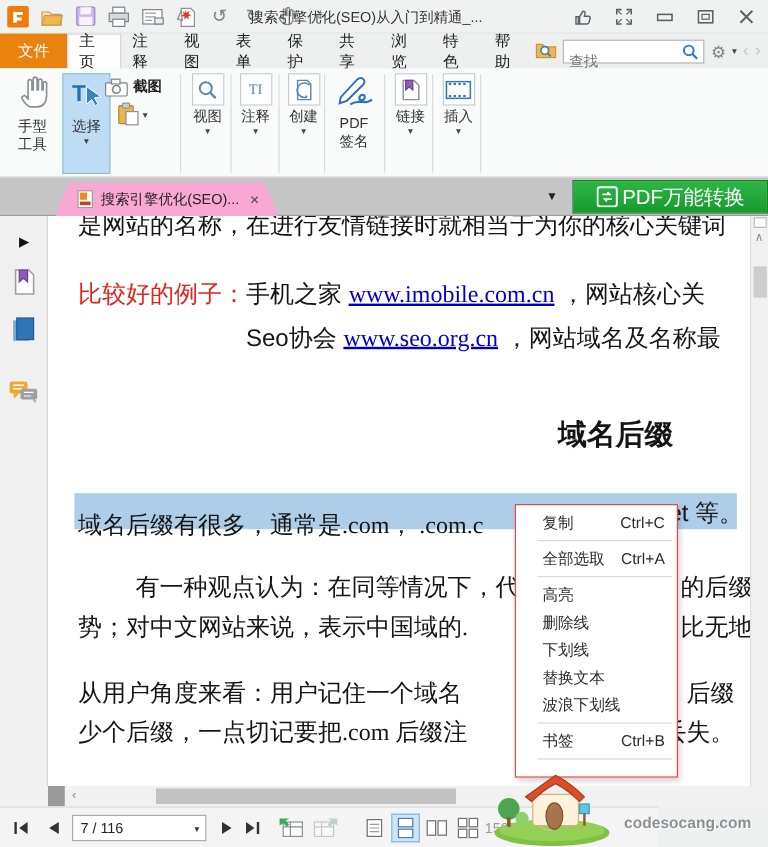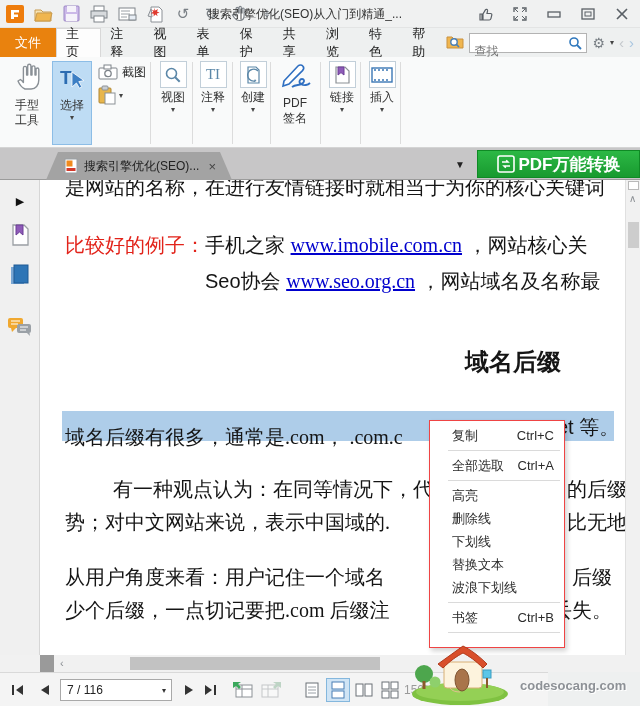--- a/index.html
+++ b/index.html
@@ -34,27 +34,27 @@
   .bigbtn{position:absolute;top:4px;display:flex;flex-direction:column;align-items:center;width:40px;}
   .bigbtn .blabel{font-size:12px;color:#333;text-align:center;line-height:1.25;margin-top:2px;white-space:nowrap;}
   .caret{font-size:8px;color:#444;line-height:1;margin-top:1px;}
   .iconbox{width:27px;height:27px;border:1px solid #c2cfd9;background:#fff;display:flex;align-items:center;justify-content:center;}
   .grouplabel{position:absolute;top:131px;font-size:12px;color:#6c6c6c;}
   .sel-btn{background:#bedcf4;border:1px solid #8cbde6;}
   .ribbon-collapse{position:absolute;right:14px;top:128px;color:#9aa0a5;font-size:11px;}
 
   
   .doctabs{position:absolute;left:0;top:148px;width:640px;height:32px;background:#c7c6c7;border-bottom:1px solid #9b9b9b;}
-  .dtab{position:absolute;left:46px;top:4px;width:186px;height:28px;background:#a3a3a3;
+  .dtab{position:absolute;left:46px;top:4px;width:186px;height:28px;background:#f9a8d4;
         clip-path:polygon(12px 0,174px 0,186px 28px,0 28px);
         display:flex;align-items:center;gap:6px;padding:0 16px 0 18px;font-size:12px;color:#222;}
   .dtab .tname{white-space:nowrap;overflow:hidden;flex:1;}
   .tab-list-arrow{position:absolute;left:455px;top:11px;font-size:10px;color:#222;}
   .convert-btn{position:absolute;left:477px;top:2px;width:163px;height:28px;background:linear-gradient(#2cb845,#189a2f);
-               display:flex;align-items:center;justify-content:center;gap:4px;color:#fff;font-size:17px;font-weight:bold;
+               display:flex;align-items:center;justify-content:center;gap:4px;color:#fff;font-size:17px;font-weight:normal;
                border:1px solid #0f8a25;}
 
   
   .main{position:absolute;left:0;top:180px;width:640px;height:492px;background:#f1f1f1;}
   .sidepanel{position:absolute;left:0;top:0;width:40px;height:475px;background:#f0f0f0;border-right:1px solid #d6d6d6;}
   .sideitem{width:40px;height:34px;display:flex;align-items:center;justify-content:center;}
   .docarea{position:absolute;left:40px;top:0;width:585px;height:475px;background:#fff;overflow:hidden;}
   .doctext{position:absolute;font-family:"Liberation Serif","DejaVu Serif",serif;font-size:20px;color:#151515;white-space:nowrap;}
   .red{color:#e2231a;}
   .doclink{color:#0000cd;text-decoration:underline;font-family:"Liberation Serif","DejaVu Serif",serif;}
@@ -231,21 +231,21 @@
       <span style="margin-top:3px;">
         <svg width="28" height="28">
             <text x="2" y="19" font-size="19" font-family="serif" fill="#2b6cb2" font-weight="bold">T</text>
             <path d="M14 7v15l4.4-4 3 5.2 2.4-1.4-3-5.2 5.2-1z" fill="#3d7fc4" stroke="#fff" stroke-width="0.8"></path>
           </svg>
       </span>
       <span class="blabel">选择</span>
       <span class="caret">▾</span>
     </div>
 
-    <div class="abs" style="left:98px;top:7px;display:flex;align-items:flex-start;gap:4px;">
+    <div class="abs" style="left:87px;top:7px;display:flex;align-items:flex-end;gap:4px;font-weight:bold;">
       <svg width="20" height="16">
           <rect x="1" y="4" width="18" height="11" rx="1" fill="#fff" stroke="#7e848a"></rect>
           <rect x="6" y="1" width="7" height="4" fill="#fff" stroke="#7e848a"></rect>
           <circle cx="10" cy="9.5" r="3.2" fill="none" stroke="#7e848a" stroke-width="1.3"></circle>
         </svg>
       <span style="font-size:12px;">截图</span>
     </div>
     <div class="abs" style="left:98px;top:28px;display:flex;align-items:center;gap:3px;">
       <svg width="18" height="20">
           <rect x="1" y="3" width="12" height="15" rx="1" fill="#e8b64c" stroke="#b08735"></rect>
@@ -264,21 +264,21 @@
             <circle cx="8.5" cy="8.5" r="5" fill="none" stroke="#5b87a8" stroke-width="1.6"></circle>
             <path d="M12.2 12.2l4.5 4.5" stroke="#5b87a8" stroke-width="2"></path>
           </svg>
       </span>
       <span class="blabel">视图</span>
       <span class="caret">▾</span>
     </div>
     <div class="rsep" style="left:192px;"></div>
 
     <div class="bigbtn" style="left:193px;">
-      <span class="iconbox" style="font-family:'Liberation Serif',serif;font-size:15px;color:#5b87a8;">TI</span>
+      <span class="iconbox" style="font-family:'Liberation Serif',serif;font-size:12px;color:#5b87a8;">TI</span>
       <span class="blabel">注释</span>
       <span class="caret">▾</span>
     </div>
     <div class="rsep" style="left:232px;"></div>
 
     <div class="bigbtn" style="left:233px;">
       <span class="iconbox">
         <svg width="20" height="20">
             <path d="M5 2h8l3 3v13H5z" fill="#fff" stroke="#5b87a8" stroke-width="1.2"></path>
             <path d="M15 6a6 6 0 10-3 10" fill="none" stroke="#5b87a8" stroke-width="1.3"></path>

